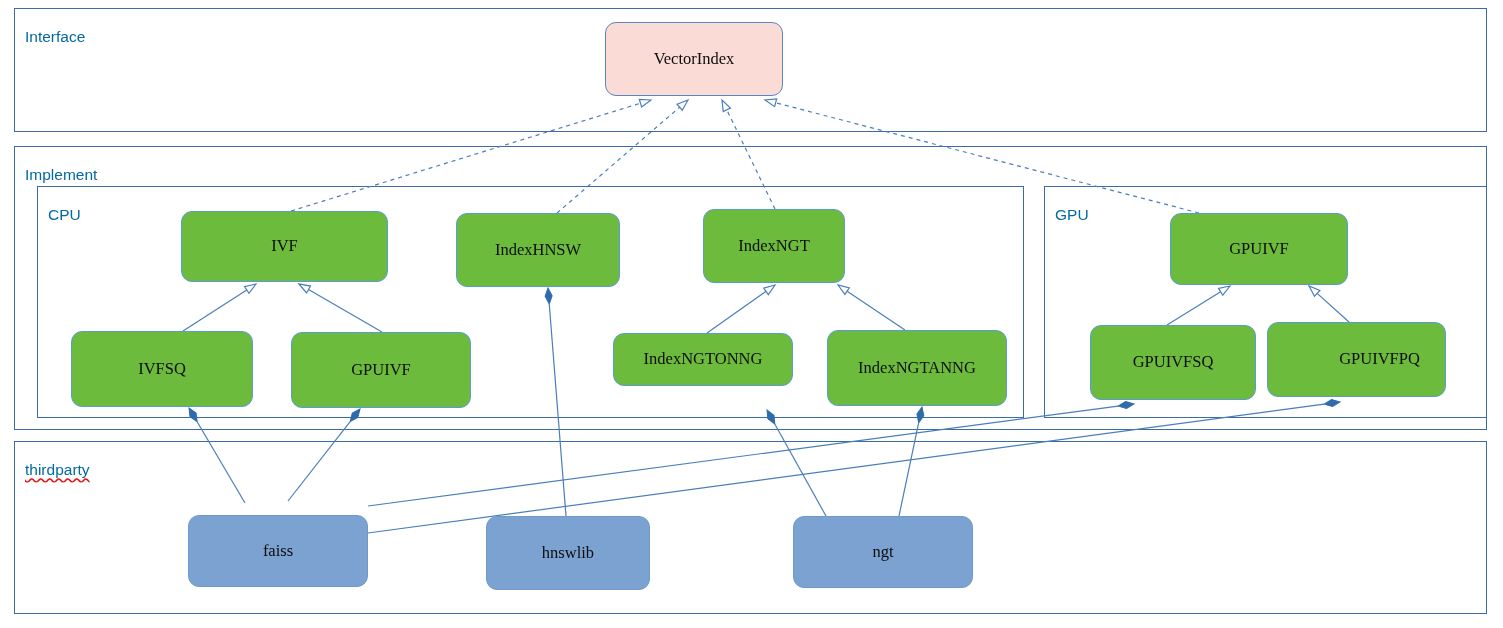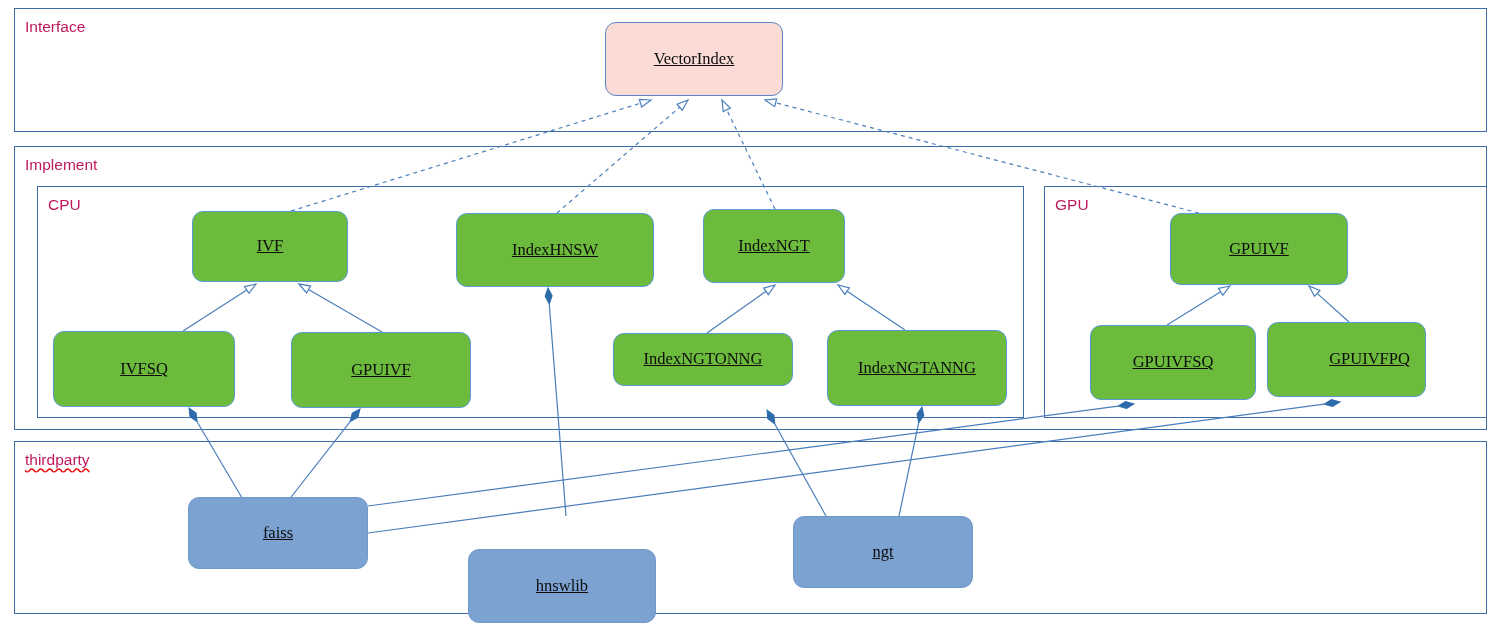--- a/index.html
+++ b/index.html
@@ -1,31 +1,31 @@
 <!DOCTYPE html>
 <html><head>
 <meta charset="utf-8">
 <style>
   html,body{margin:0;padding:0;background:#ffffff;}
   body{width:1503px;height:628px;font-family:"Liberation Sans",sans-serif;overflow:hidden;}
   #stage{position:relative;width:1503px;height:628px;background:#ffffff;}
 
   .container-box{position:absolute;border:1.3px solid #3c6ba5;background:transparent;box-sizing:border-box;}
-  .container-label{position:absolute;font-family:"Liberation Sans",sans-serif;font-size:15.5px;color:#be185d;white-space:nowrap;}
+  .container-label{position:absolute;font-family:"Liberation Sans",sans-serif;font-size:15.5px;color:#0369a1;white-space:nowrap;margin-top:10px;}
   .container-label.misspelled{
      text-decoration:underline wavy #e8110f;
      text-decoration-skip-ink:none;
      text-underline-offset:2px;
      text-align:right;
   }
 
   .node{position:absolute;box-sizing:border-box;border-radius:11px;
         display:flex;align-items:center;justify-content:center;
         font-family:"Liberation Serif",serif;font-size:16.5px;color:#0d0d0d;
-        border:1.4px solid #4a7ebb;text-align:center;line-height:1.1;text-decoration:underline;}
+        border:1.4px solid #4a7ebb;text-align:center;line-height:1.1;}
   .node.green{background:#6cbb3c;border-color:#5b9bd5;}
   .node.blue{background:#7ba2d0;border-color:#6f9ac8;}
   .node.pink{background:#fadbd6;border-color:#5b85c4;}
 
   svg.edges{position:absolute;left:0;top:0;width:1503px;height:628px;pointer-events:none;}
 </style>
 </head>
 <body>
 
 <div id="stage">
@@ -106,27 +106,27 @@
         <polygon points="0,0 -8,-3.5 -16,0 -8,3.5" fill="#2e6bab" stroke="#2e6bab" stroke-width="1" transform="translate(1134,404) rotate(-7.584844193124636)"></polygon>
         <line x1="368" y1="506" x2="1118.1399921621462" y2="406.1119070489048" stroke="#4a7ebb" stroke-width="1.2" fill="none"></line>
       </g>
       <g>
         <polygon points="0,0 -8,-3.5 -16,0 -8,3.5" fill="#2e6bab" stroke="#2e6bab" stroke-width="1" transform="translate(1340,402) rotate(-7.675711322159141)"></polygon>
         <line x1="368" y1="533" x2="1324.1433614440703" y2="404.13705725393703" stroke="#4a7ebb" stroke-width="1.2" fill="none"></line>
       </g>
     </svg>
   <div id="nodes">
       <div class="node pink" style="left: 605px; top: 22px; width: 178px; height: 74px;">VectorIndex</div>
-      <div class="node green" style="left: 192px; top: 211px; width: 156px; height: 71px;">IVF</div>
-      <div class="node green" style="left: 456px; top: 213px; width: 198px; height: 74px;">IndexHNSW</div>
+      <div class="node green" style="left: 181px; top: 211px; width: 207px; height: 71px;">IVF</div>
+      <div class="node green" style="left: 456px; top: 213px; width: 164px; height: 74px;">IndexHNSW</div>
       <div class="node green" style="left: 703px; top: 209px; width: 142px; height: 74px;">IndexNGT</div>
-      <div class="node green" style="left: 53px; top: 331px; width: 182px; height: 76px;">IVFSQ</div>
+      <div class="node green" style="left: 71px; top: 331px; width: 182px; height: 76px;">IVFSQ</div>
       <div class="node green" style="left: 291px; top: 332px; width: 180px; height: 76px;">GPUIVF</div>
       <div class="node green" style="left: 613px; top: 333px; width: 180px; height: 53px;">IndexNGTONNG</div>
       <div class="node green" style="left: 827px; top: 330px; width: 180px; height: 76px;">IndexNGTANNG</div>
       <div class="node green" style="left: 1170px; top: 213px; width: 178px; height: 72px;">GPUIVF</div>
       <div class="node green" style="left: 1090px; top: 325px; width: 166px; height: 75px;">GPUIVFSQ</div>
-      <div class="node green" style="left: 1267px; top: 322px; width: 159px; height: 75px; padding-left: 46px;">GPUIVFPQ</div>
-      <div class="node blue" style="left: 188px; top: 497px; width: 180px; height: 72px;">faiss</div>
-      <div class="node blue" style="left: 468px; top: 516px; width: 188px; height: 74px; margin-top: 33px;">hnswlib</div>
+      <div class="node green" style="left: 1267px; top: 322px; width: 179px; height: 75px; padding-left: 46px;">GPUIVFPQ</div>
+      <div class="node blue" style="left: 188px; top: 515px; width: 180px; height: 72px;">faiss</div>
+      <div class="node blue" style="left: 486px; top: 516px; width: 164px; height: 74px;">hnswlib</div>
       <div class="node blue" style="left: 772px; top: 516px; width: 180px; height: 72px; margin-left: 21px;">ngt</div>
     </div>
 </div>
 
 </body></html>

